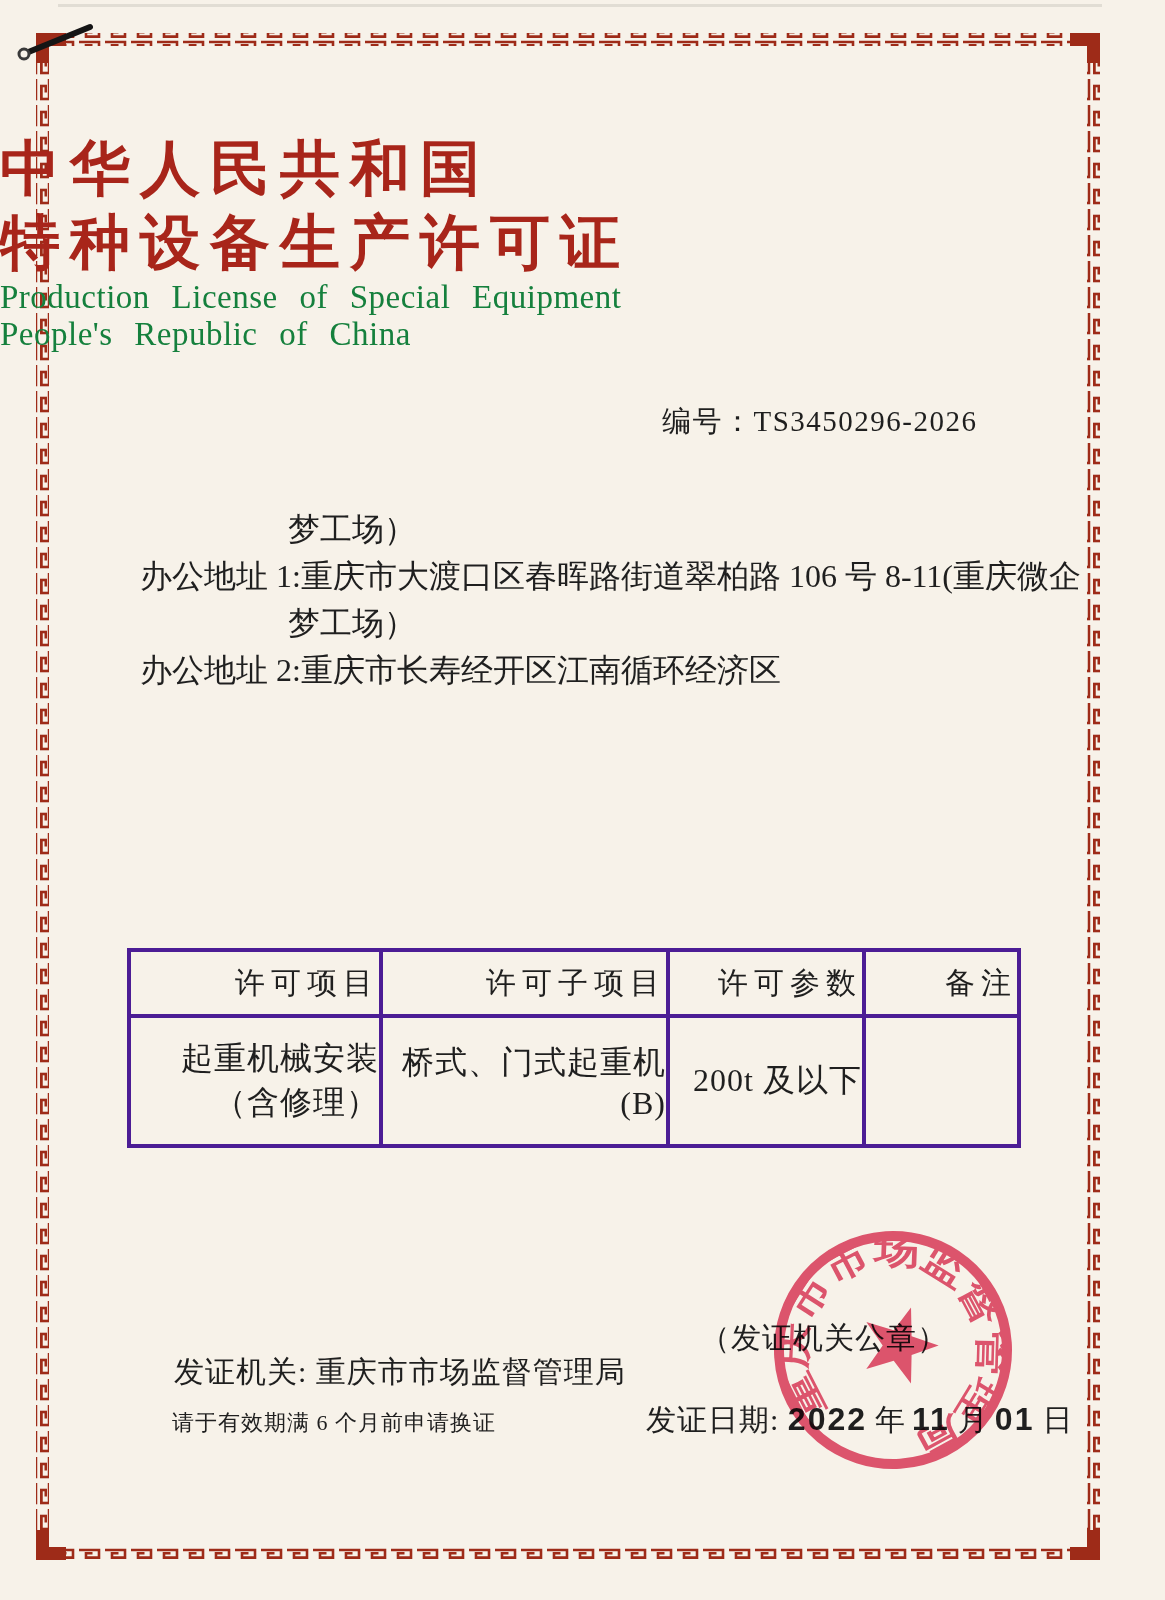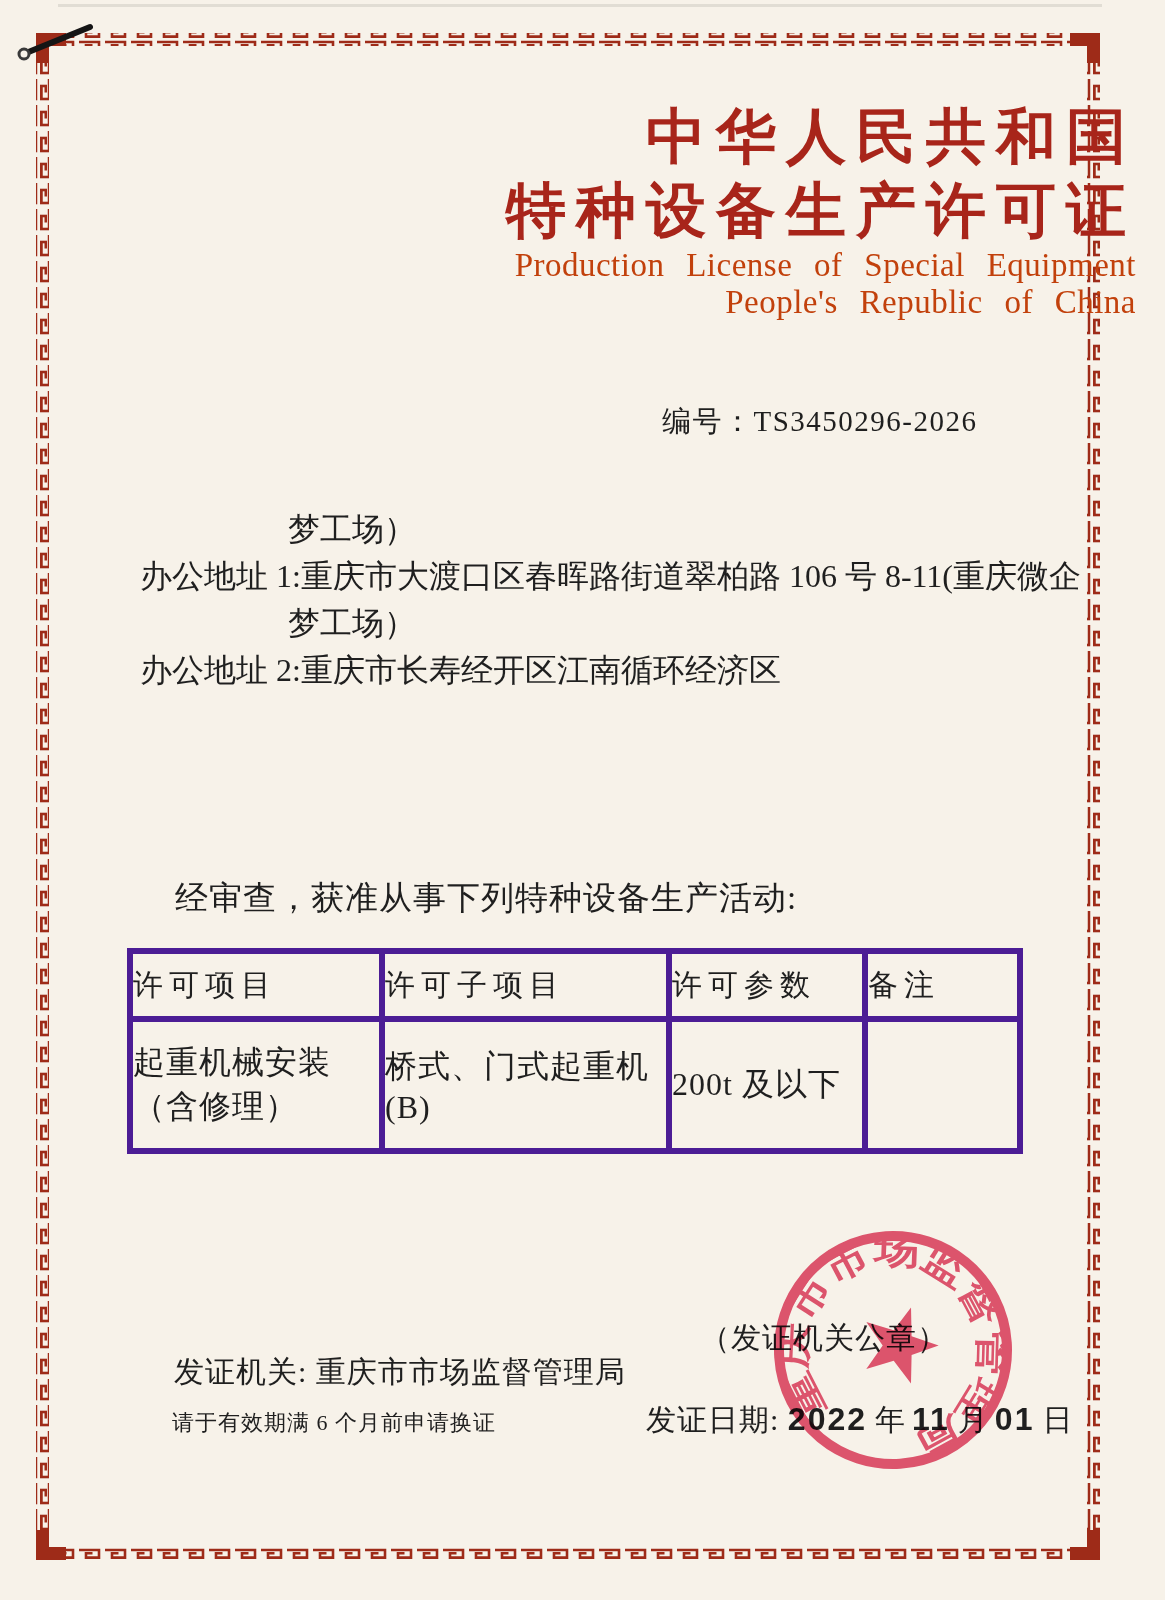--- a/index.html
+++ b/index.html
@@ -2,40 +2,40 @@
 <html style="--paper: #f7f2e9; --title-red: #a8251a; --ink: #1f1f1f;"><head>
 <meta charset="utf-8">
 <style>
   html,body{margin:0;padding:0;}
   body{background:#e9e4da;font-family:"Liberation Serif","DejaVu Serif",serif;}
   .page{
     position:relative;width:1165px;height:1600px;overflow:hidden;
     background:var(--paper,#f7f2e9);color:var(--ink,#1f1f1f);
   }
   .abs{position:absolute;}
-  .centered{left:0;width:1136px;text-align:right;}
+  .centered{left:0;width:1136px;text-align:left;margin-top:32px;}
   .title-cn{
     font-weight:bold;color:var(--title-red,#a8251a);
     font-size:60px;letter-spacing:10px;line-height:1.1;
   }
   .title-en{
-    color:#c2410c;font-size:33px;word-spacing:13px;letter-spacing:.5px;line-height:1.1;
+    color:#15803d;font-size:33px;word-spacing:13px;letter-spacing:.5px;line-height:1.1;
   }
   .license-no{font-size:29px;letter-spacing:1.5px;}
   .info-block{left:140px;top:506px;width:900px;font-size:32px;line-height:47px;}
   .iline{white-space:pre;}
   .iline.indent{padding-left:148px;}
   .approval{left:175px;top:876px;font-size:33px;letter-spacing:1px;}
   table.lic-table{
     position:absolute;left:127px;top:948px;width:890px;
     border-collapse:collapse;table-layout:fixed;
     border:3px solid #161616;border-top-width:4px;
   }
   table.lic-table th,table.lic-table td{
-    border:6px solid #4c1d95;text-align:left;vertical-align:middle;
+    border:4px solid #4c1d95;text-align:right;vertical-align:middle;
     font-weight:normal;padding:0;
   }
   table.lic-table th{height:62px;font-size:30px;letter-spacing:6px;}
   table.lic-table td{height:126px;font-size:32px;letter-spacing:1px;}
   .footer-line{font-size:30px;letter-spacing:1px;white-space:pre;}
   .num{font-family:"Liberation Sans","DejaVu Sans",sans-serif;font-weight:bold;font-size:32px;letter-spacing:2px;}
   .dunit{margin:0 6px 0 8px;}
   .renewal{left:140px;top:1408px;font-size:22px;letter-spacing:1px;margin-left:32px;}
   .seal-svg{
     left:733px;top:1190px;width:320px;height:320px;
@@ -89,21 +89,20 @@
 
   <div class="abs license-no" style="left:662px;top:402px">编号：TS3450296-2026</div>
 
   <div class="abs info-block">
     <div class="iline indent">梦工场）</div>
     <div class="iline">办公地址 1:重庆市大渡口区春晖路街道翠柏路 106 号 8-11(重庆微企</div>
     <div class="iline indent">梦工场）</div>
     <div class="iline">办公地址 2:重庆市长寿经开区江南循环经济区</div>
   </div>
 
-  <div class="abs approval">经审查，获准从事下列特种设备生产活动:</div>
 
   <table class="lic-table">
     <colgroup>
       <col style="width:252px">
         <col style="width:287px">
         <col style="width:196px">
         <col style="width:155px">
     </colgroup>
     <tbody>
         <tr>

